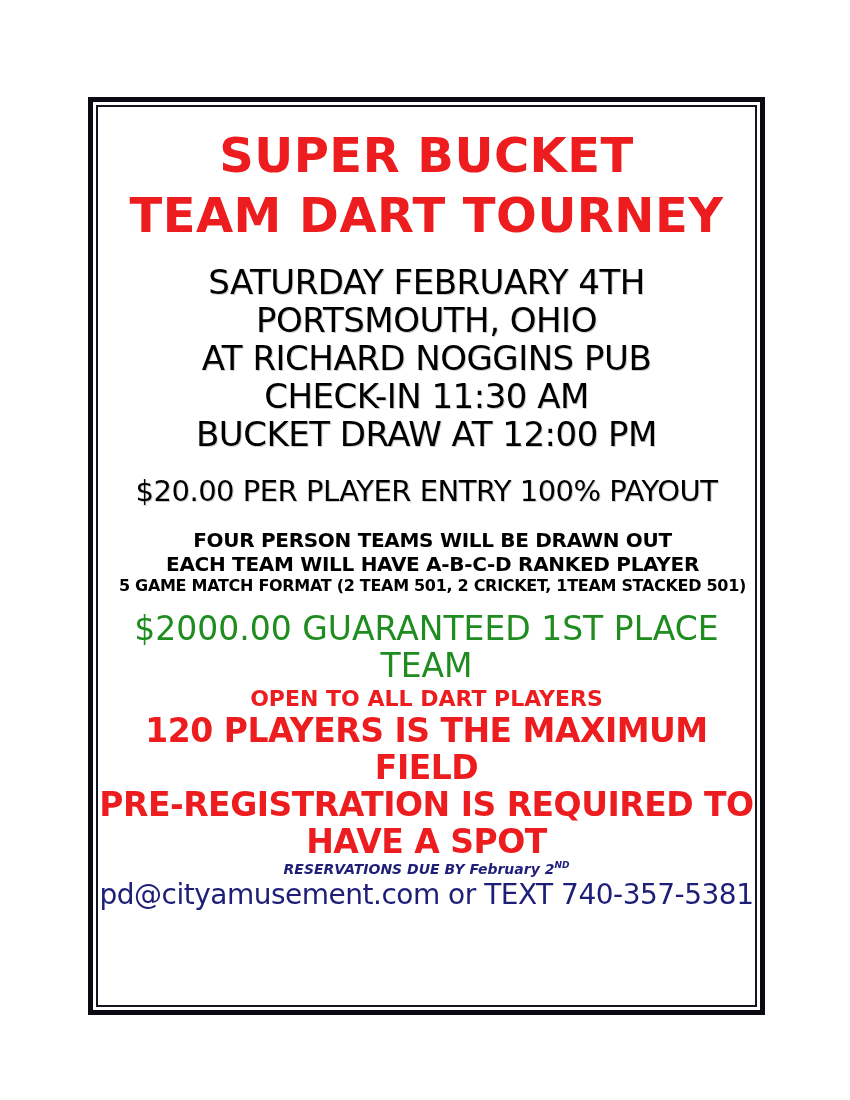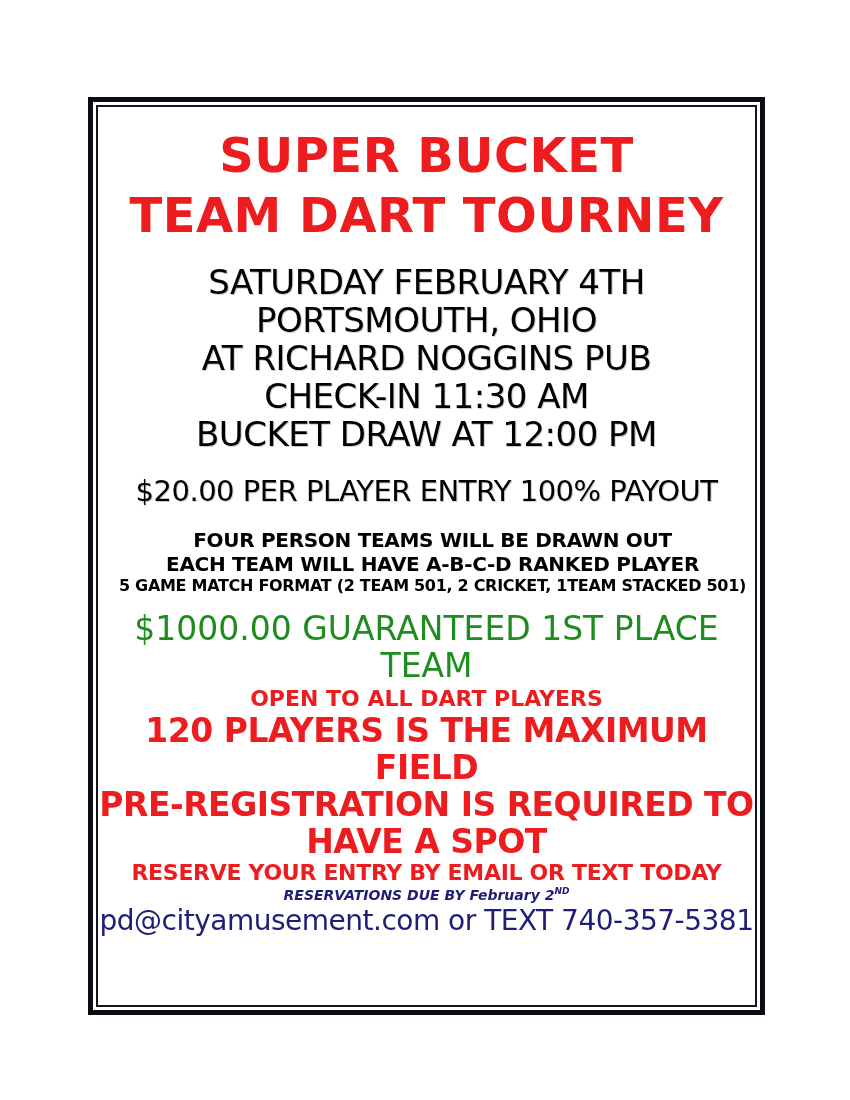--- a/index.html
+++ b/index.html
@@ -145,38 +145,37 @@
 
       <div class="entry">$20.00 PER PLAYER ENTRY 100% PAYOUT</div>
 
       <div class="format">
         <span class="fline">FOUR PERSON TEAMS WILL BE DRAWN OUT</span>
         <span class="fline">EACH TEAM WILL HAVE A-B-C-D RANKED PLAYER</span>
         <span class="fline small">5 GAME MATCH FORMAT (2 TEAM 501, 2 CRICKET, 1TEAM STACKED 501)</span>
       </div>
 
       <div class="prize" style="color: rgb(30, 140, 30);">
-        <span class="pline">$1000.00 GUARANTEED 1ST PLACE</span>
+        <span class="pline">$2000.00 GUARANTEED 1ST PLACE</span>
         <span class="pline">TEAM</span>
       </div>
 
       <div class="open-line" style="color: rgb(236, 28, 31);">OPEN TO ALL DART PLAYERS</div>
 
 
       <div class="bigred" style="color: rgb(236, 28, 31);">
         <span class="bline">120 PLAYERS IS THE MAXIMUM</span>
         <span class="bline">FIELD</span>
       </div>
 
       <div class="bigred" style="color: rgb(236, 28, 31);">
         <span class="bline">PRE-REGISTRATION IS REQUIRED TO</span>
         <span class="bline">HAVE A SPOT</span>
       </div>
 
-      <div class="reserve-line" style="color: rgb(236, 28, 31);">RESERVE YOUR ENTRY BY EMAIL OR TEXT TODAY</div>
 
       <div class="due-line" style="color: rgb(30, 30, 120);">
         <span>RESERVATIONS DUE BY February 2</span><sup>ND</sup>
       </div>
 
       <div class="contact-line" style="color: rgb(30, 30, 120);">pd@cityamusement.com or TEXT 740-357-5381</div>
 
     </div>
   </div>
 </div>

